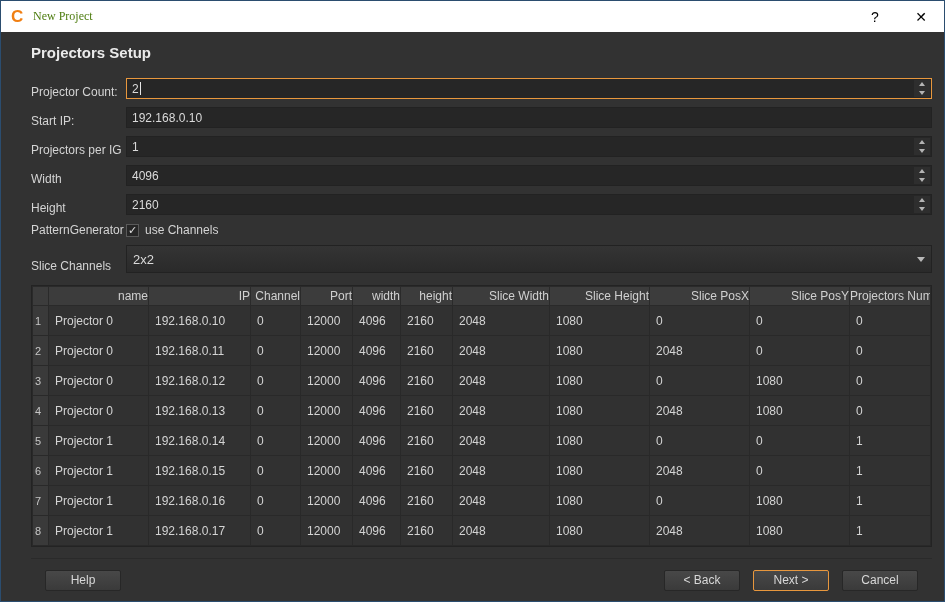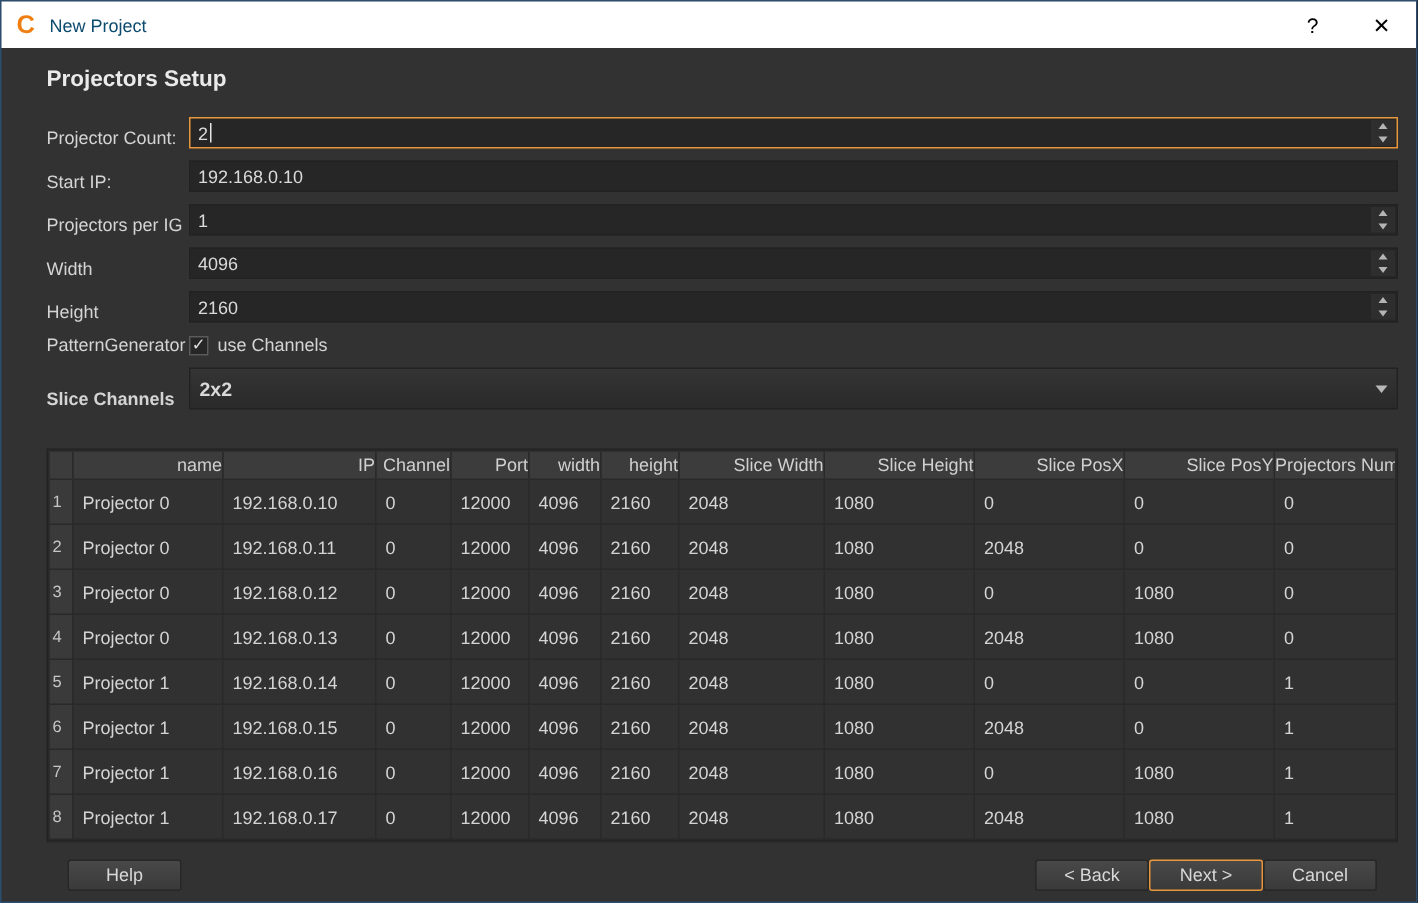--- a/index.html
+++ b/index.html
@@ -19,21 +19,21 @@
   .titlebar {
     height: 31px; flex: none;
     background: #ffffff;
     display: flex; align-items: center;
     padding-left: 10px;
   }
   .app-icon {
     color: #f07f13; font-weight: bold; font-size: 17px;
     width: 22px; line-height: 1;
   }
-  .win-title { font-size: 12px; color: #0c4a6e; }
+  .win-title { font-size: 12px; color: #4d7c0f; font-family: Liberation Serif, serif; }
   .tb-buttons { margin-left: auto; display: flex; height: 100%; }
   .tb-btn {
     width: 46px; height: 100%;
     background: transparent; border: none;
     font-size: 14px; color: #000;
     font-family: "Liberation Sans", sans-serif;
     display: flex; align-items: center; justify-content: center;
     cursor: default;
   }
   
@@ -113,21 +113,21 @@
   .btn {
     min-width: 76px; height: 21px;
     font-size: 12px; color: #d8d8d8;
     background: linear-gradient(#484848, #3a3a3a);
     border: 1px solid #272727; border-radius: 2px;
     font-family: "Liberation Sans", sans-serif;
     cursor: default;
     text-align: center;
   }
   .btn.default { border-color: #e8973d; }
-  .right-btns { margin-left: auto; display: flex; }
+  .right-btns { margin-left: auto; display: flex; gap: 13px; }
 </style>
 </head>
 <body>
 
 <div class="window">
 
   <div class="titlebar">
     <span class="app-icon">C</span>
     <span class="win-title">New Project</span>
     <div class="tb-buttons">
@@ -206,21 +206,21 @@
         </div>
       </div>
     </div>
 
     <div class="form-row">
       <span class="form-label">PatternGenerator</span>
       <span class="checkbox">✓</span>
       <span class="check-row-label">use Channels</span>
     </div>
 
-    <div class="form-row" style="margin-bottom:24px;font-weight:bold;">
+    <div class="form-row" style="margin-bottom:10px;">
       <span class="form-label">Slice Channels</span>
       <div class="combo">
         <span>2x2</span>
         <span class="combo-arrow"></span>
       </div>
     </div>
 
     <div class="table-wrap">
       <table class="proj-table">
         <colgroup>

